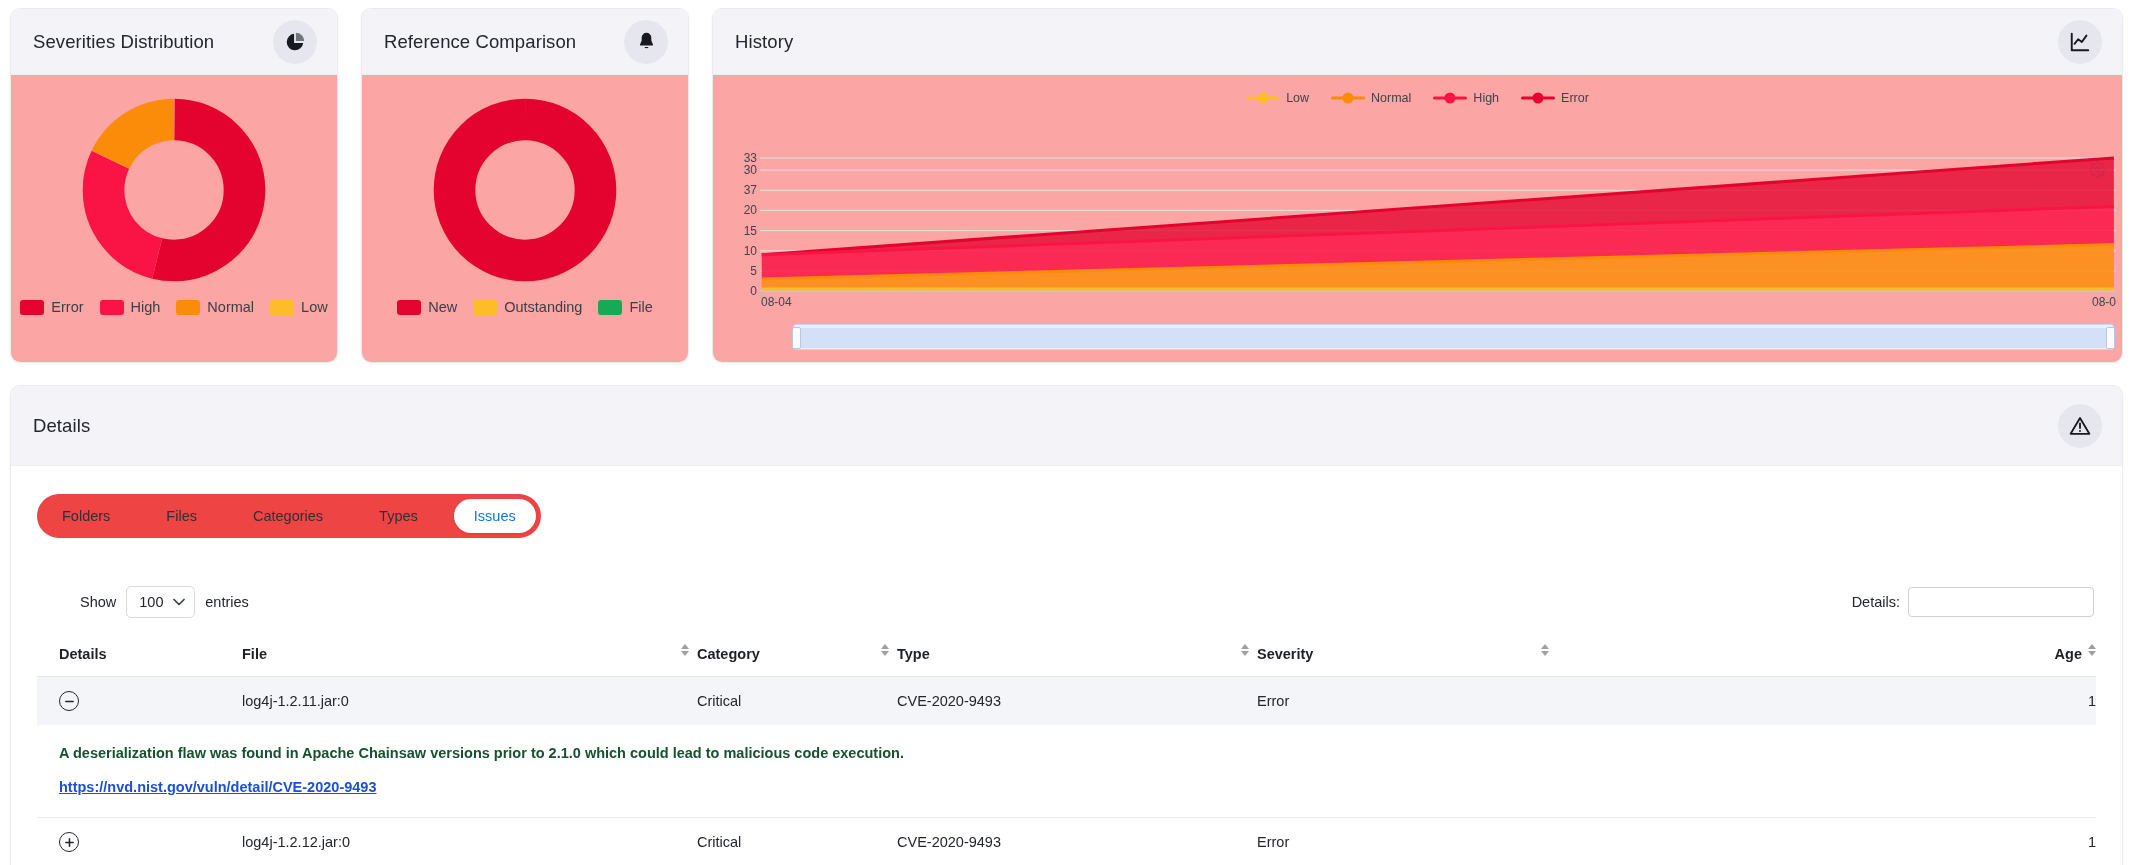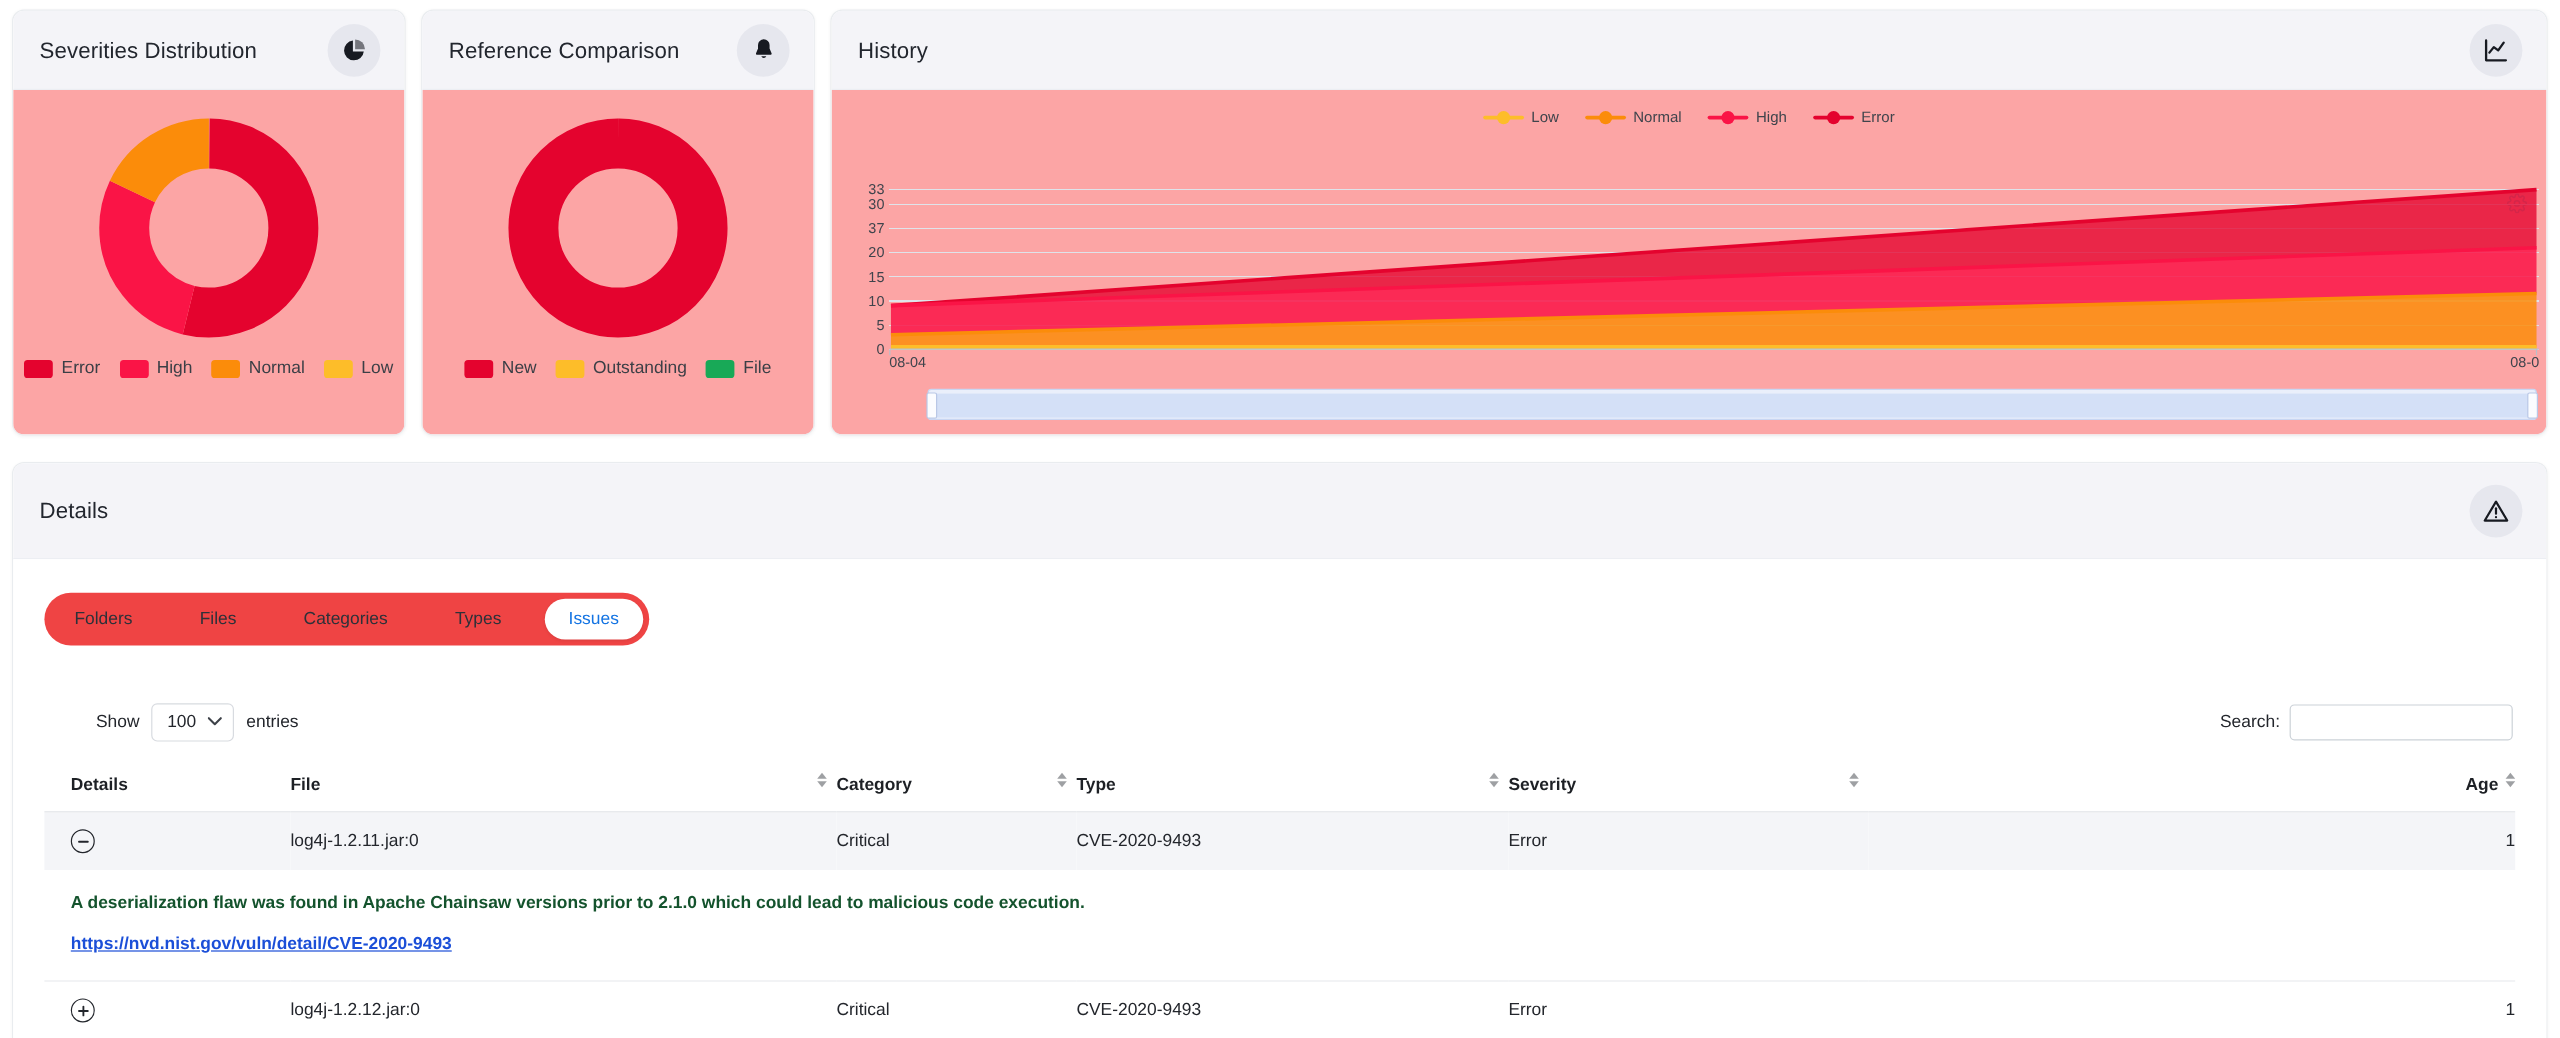--- a/index.html
+++ b/index.html
@@ -7,21 +7,21 @@
     width: 2133px;
     height: 865px;
     background: #ffffff;
     font-family: "Liberation Sans", sans-serif;
     color: #212529;
     overflow: hidden;
   }
   .page { padding: 8px 10px 0 10px; }
 
   
-  .row-top { display: flex; gap: 13px; align-items: flex-start; }
+  .row-top { display: flex; gap: 23px; align-items: flex-start; }
   .card {
     background: #ffffff;
     border-radius: 10px;
     border: 1px solid #e9ecef;
     box-shadow: 0 1px 3px rgba(0,0,0,.05);
     overflow: hidden;
   }
   .card-head {
     background: #f4f4f8;
     height: 66px;
@@ -350,21 +350,21 @@
             <span class="chev">
               <svg width="12" height="8" viewBox="0 0 12 8" fill="none" stroke="currentColor" stroke-width="1.7" stroke-linecap="round" stroke-linejoin="round">
                   <path d="M1 1.5 6 6.5 11 1.5"></path>
                 </svg>
             </span>
           </span>
           <span>entries</span>
         </div>
 
         <div class="search-wrap">
-          <span>Search:</span>
+          <span>Details:</span>
           <input type="text" placeholder="" value="" style="">
         </div>
       </div>
 
       <table class="issues">
         <thead>
           <tr>
             <th class="col-details">
               <span>Details</span>
             </th>

